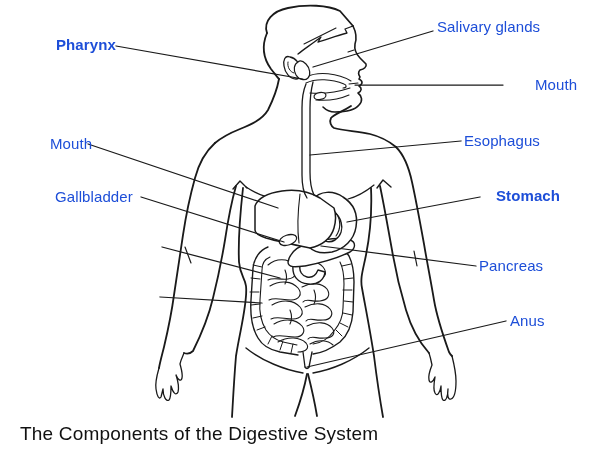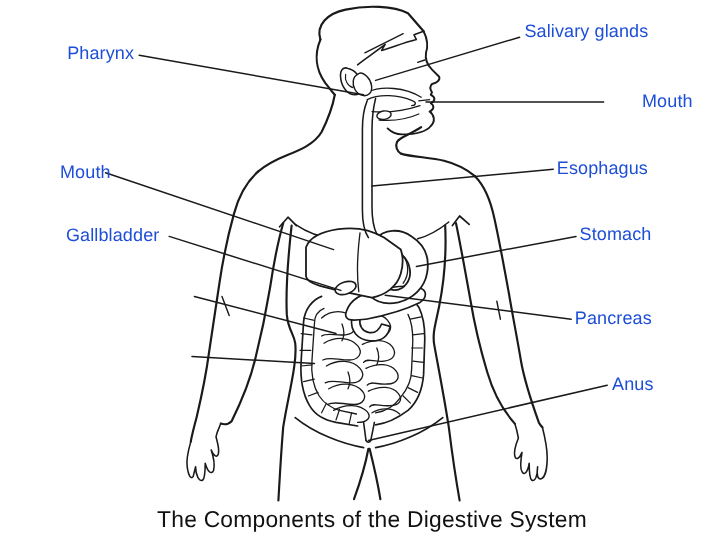--- a/index.html
+++ b/index.html
@@ -6,21 +6,21 @@
   #stage{
     position:relative;width:600px;height:450px;background:#ffffff;overflow:hidden;
     font-family:"Liberation Sans","DejaVu Sans",sans-serif;
   }
   #figure{position:absolute;left:0;top:0;}
   .lbl{
     position:absolute;font-size:15px;line-height:15px;color:#1d4ed8;
     white-space:nowrap;letter-spacing:0.1px;
   }
   #title{
-    position:absolute;left:0;top:423px;width:600px;text-align:center;
+    position:absolute;left:0;top:423px;width:600px;text-align:left;
     padding-left:20px;box-sizing:border-box;
     font-size:19px;color:#111;letter-spacing:0.2px;
   }
 </style>
 </head>
 <body>
 
 <div id="stage">
 
   <svg id="figure" width="600" height="450" viewBox="0 0 600 450" fill="none" stroke="#1a1a1a" stroke-linecap="round" stroke-linejoin="round">
@@ -171,24 +171,24 @@
       <line x1="461" y1="141" x2="310" y2="155"></line>
       <line x1="141" y1="197" x2="284" y2="242"></line>
       <line x1="480" y1="197" x2="347" y2="222"></line>
       <line x1="162" y1="247" x2="280" y2="278"></line>
       <line x1="476" y1="266" x2="321" y2="246"></line>
       <line x1="160" y1="297" x2="262" y2="303"></line>
       <line x1="506" y1="321" x2="307" y2="367"></line>
     </g>
   </svg>
 
-  <div class="lbl" style="left:56px;  top:37px;">Pharynx</div>
+  <div class="lbl" style="left:56px;  top:37px;font-weight:bold;">Pharynx</div>
   <div class="lbl" style="left:437px; top:19px;">Salivary glands</div>
   <div class="lbl" style="left:507px; top:77px;margin-left:28px;">Mouth</div>
   <div class="lbl" style="left:50px;  top:136px;">Mouth</div>
   <div class="lbl" style="left:464px; top:133px;">Esophagus</div>
   <div class="lbl" style="left:55px;  top:189px;">Gallbladder</div>
-  <div class="lbl" style="left:483px; top:188px;">Stomach</div>
+  <div class="lbl" style="left:496px; top:188px;font-weight:bold;">Stomach</div>
   <div class="lbl" style="left:479px; top:258px;">Pancreas</div>
   <div class="lbl" style="left:510px; top:313px;">Anus</div>
 
   <div id="title">The Components of the Digestive System</div>
 </div>
 
 </body></html>

